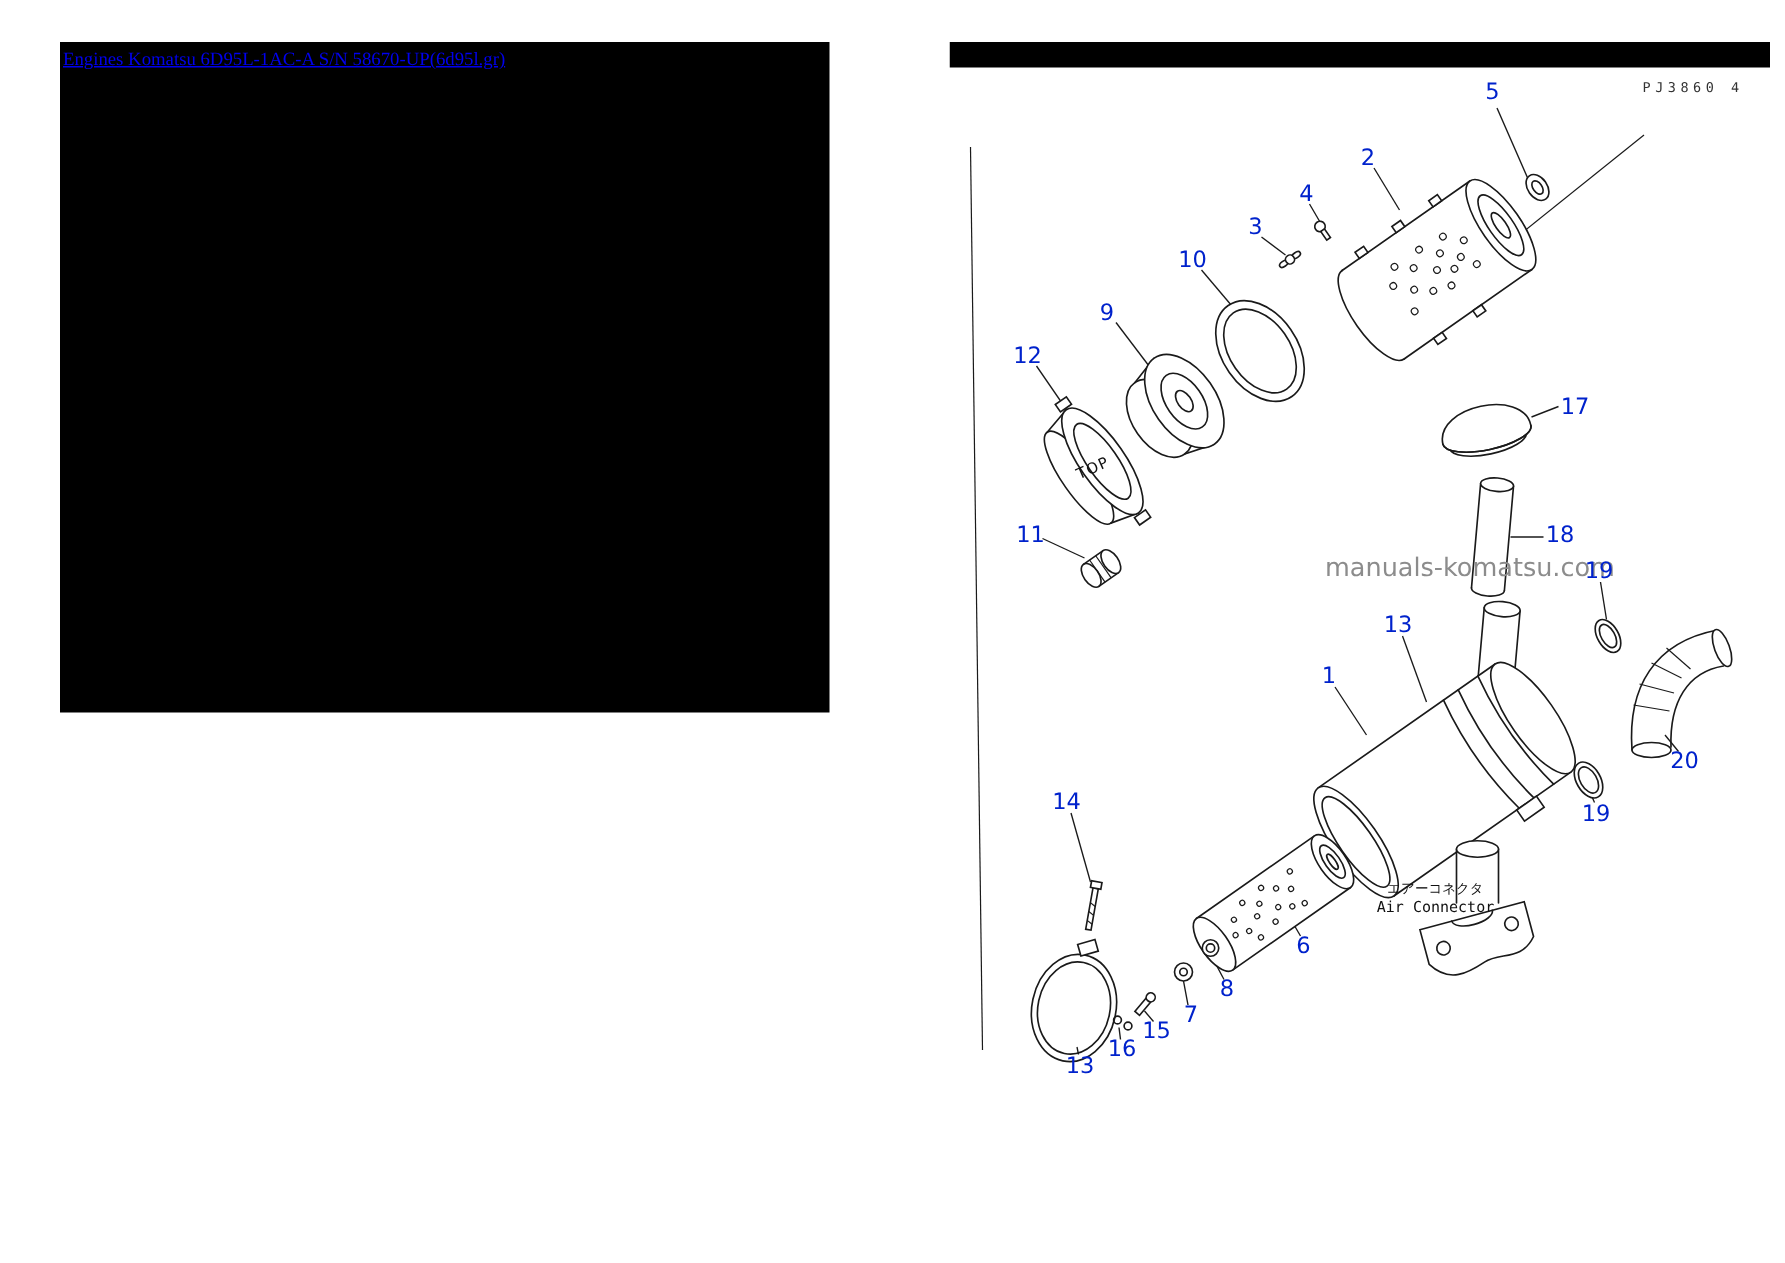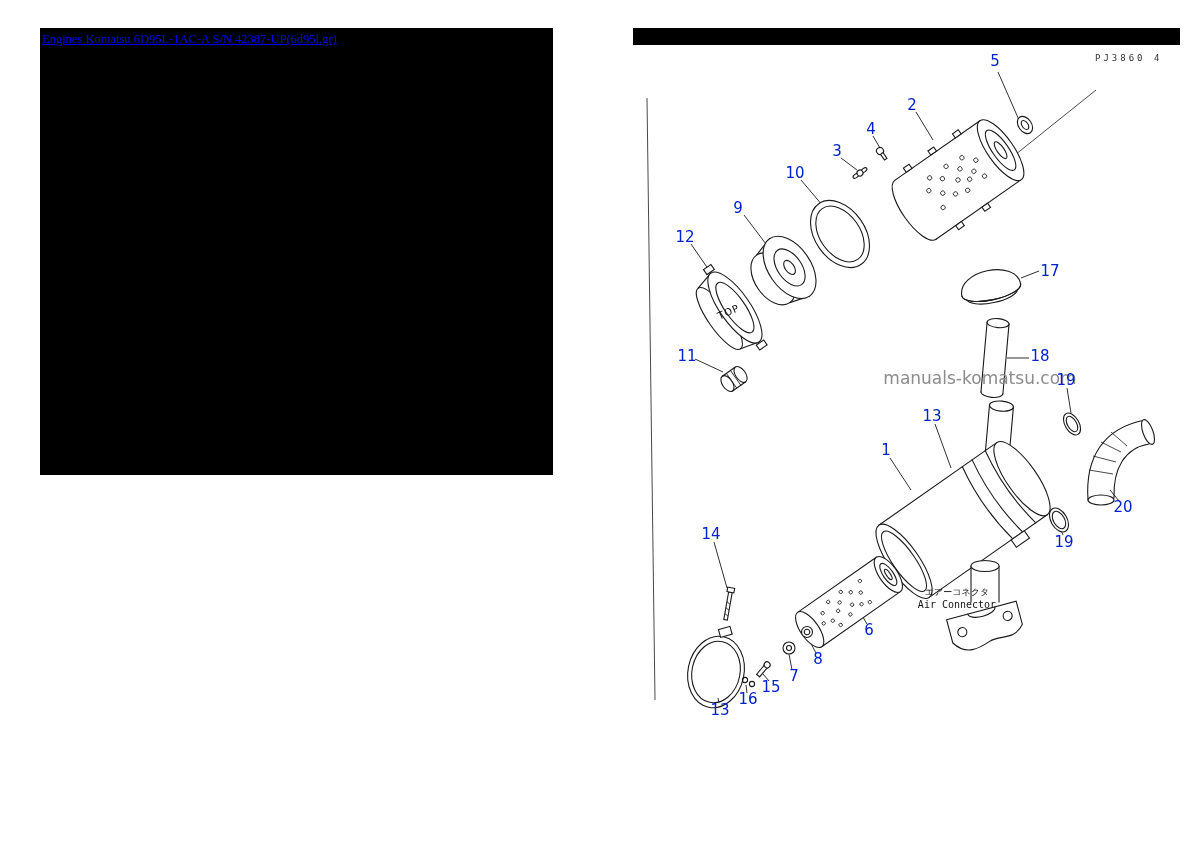--- a/index.html
+++ b/index.html
@@ -30,21 +30,21 @@
             letter-spacing:1px;fill:#111;text-anchor:middle;}
   .jp{font-family:"DejaVu Sans",sans-serif;font-size:9px;
       text-anchor:middle;fill:#111;}
   .en{font-family:"DejaVu Sans Mono",monospace;font-size:10px;
       text-anchor:middle;fill:#111;}
 </style>
 </head>
 <body>
 
 <div class="left-panel">
-  <a class="manual-link" href="#">Engines Komatsu 6D95L-1AC-A S/N 42387-UP(6d95l.gr)</a>
+  <a class="manual-link" href="#">Engines Komatsu 6D95L-1AC-A S/N 58670-UP(6d95l.gr)</a>
 </div>
 
 <div class="right-panel">
 <svg width="547" height="762" viewBox="0 0 547 762">
 
   <rect x="0" y="0" width="547" height="17" fill="#000"></rect>
 
   <text class="plate" x="462" y="33">PJ3860 4</text>
 
   <g>

